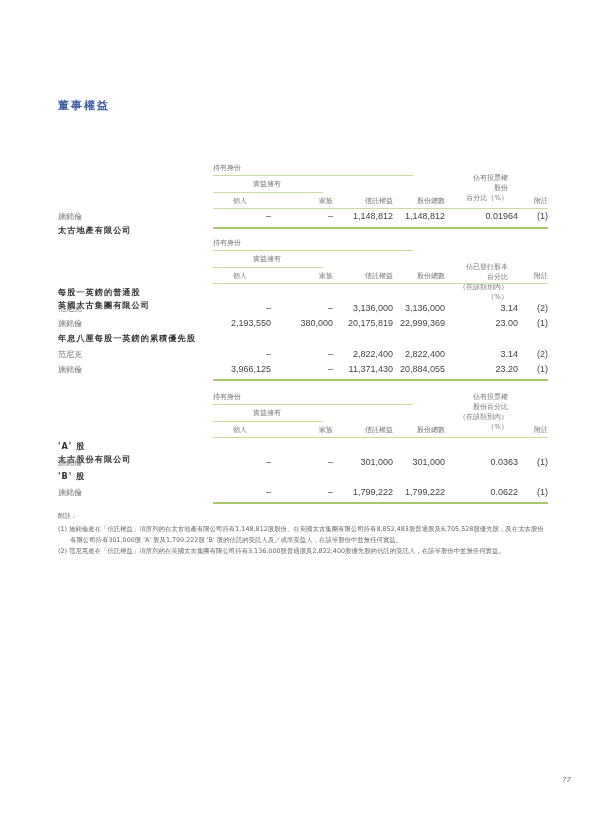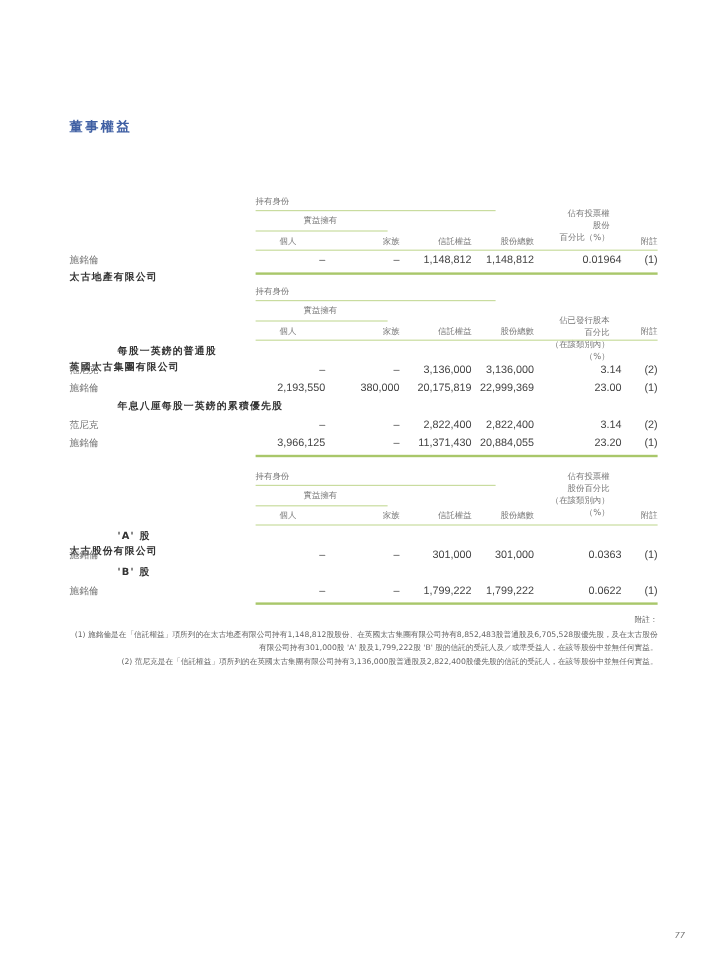--- a/index.html
+++ b/index.html
@@ -11,31 +11,31 @@
   .intro { position: absolute; left: 58px; top: 121px; width: 490px; font-size: 8.2px; line-height: 19px; color: #555; letter-spacing: 0.3px; }
 
   .tbl { position: absolute; left: 58px; width: 490px; font-size: 7.6px; color: #666; }
   .tbl .lbl { position: absolute; font-size: 7px; color: #777; text-align: left; line-height: 10px; }
   .tbl .rule { position: absolute; height: 1px; background: #c9dc9f; }
   .tbl .rule.thick { height: 2px; background: #a9c76a; }
   .tbl .company { position: absolute; left: 0; font-size: 8.2px; font-weight: bold; color: #333; letter-spacing: 1px; margin-top: 31px; }
   .row { position: absolute; left: 0; width: 490px; height: 18px; font-size: 8px; }
   .row .name { position: absolute; left: 0; top: 3px; color: #777; font-size: 8px; }
   .row .cell { position: absolute; top: 3px; text-align: right; color: #444; font-family: "Liberation Sans", sans-serif; font-size: 9px; }
-  .subhead { position: absolute; left: 0; font-size: 8.2px; font-weight: bold; color: #333; letter-spacing: 1px; margin-left: 40px; }
+  .subhead { position: absolute; left: 0; font-size: 8.2px; font-weight: bold; color: #333; letter-spacing: 1px; }
 
   
   .c1 { right: 277px; width: 80px; }   
   .c2 { right: 215px; width: 70px; }   
   .c3 { right: 155px; width: 70px; }   
   .c4 { right: 103px; width: 70px; }   
   .c5 { right: 30px; width: 70px; }    
   .c6 { right: 0px; width: 40px; }     
 
-  .notes { position: absolute; left: 58px; top: 511px; width: 490px; font-size: 6.4px; line-height: 11px; color: #666; text-align: right; }
+  .notes { position: absolute; left: 58px; top: 511px; width: 490px; font-size: 6.4px; line-height: 11px; color: #666; }
   .notes .n { padding-left: 12px; text-indent: -12px; }
   .closing { position: absolute; left: 58px; top: 578px; width: 490px; font-size: 8.2px; line-height: 19px; color: #555; letter-spacing: 0.3px; }
   .pageno { position: absolute; left: 562px; top: 776px; font-size: 7px; color: #777; font-style: italic; text-align: center; }
 </style>
 </head>
 <body>
 
 <div class="page">
   <div class="section-title">董事權益</div>
 

